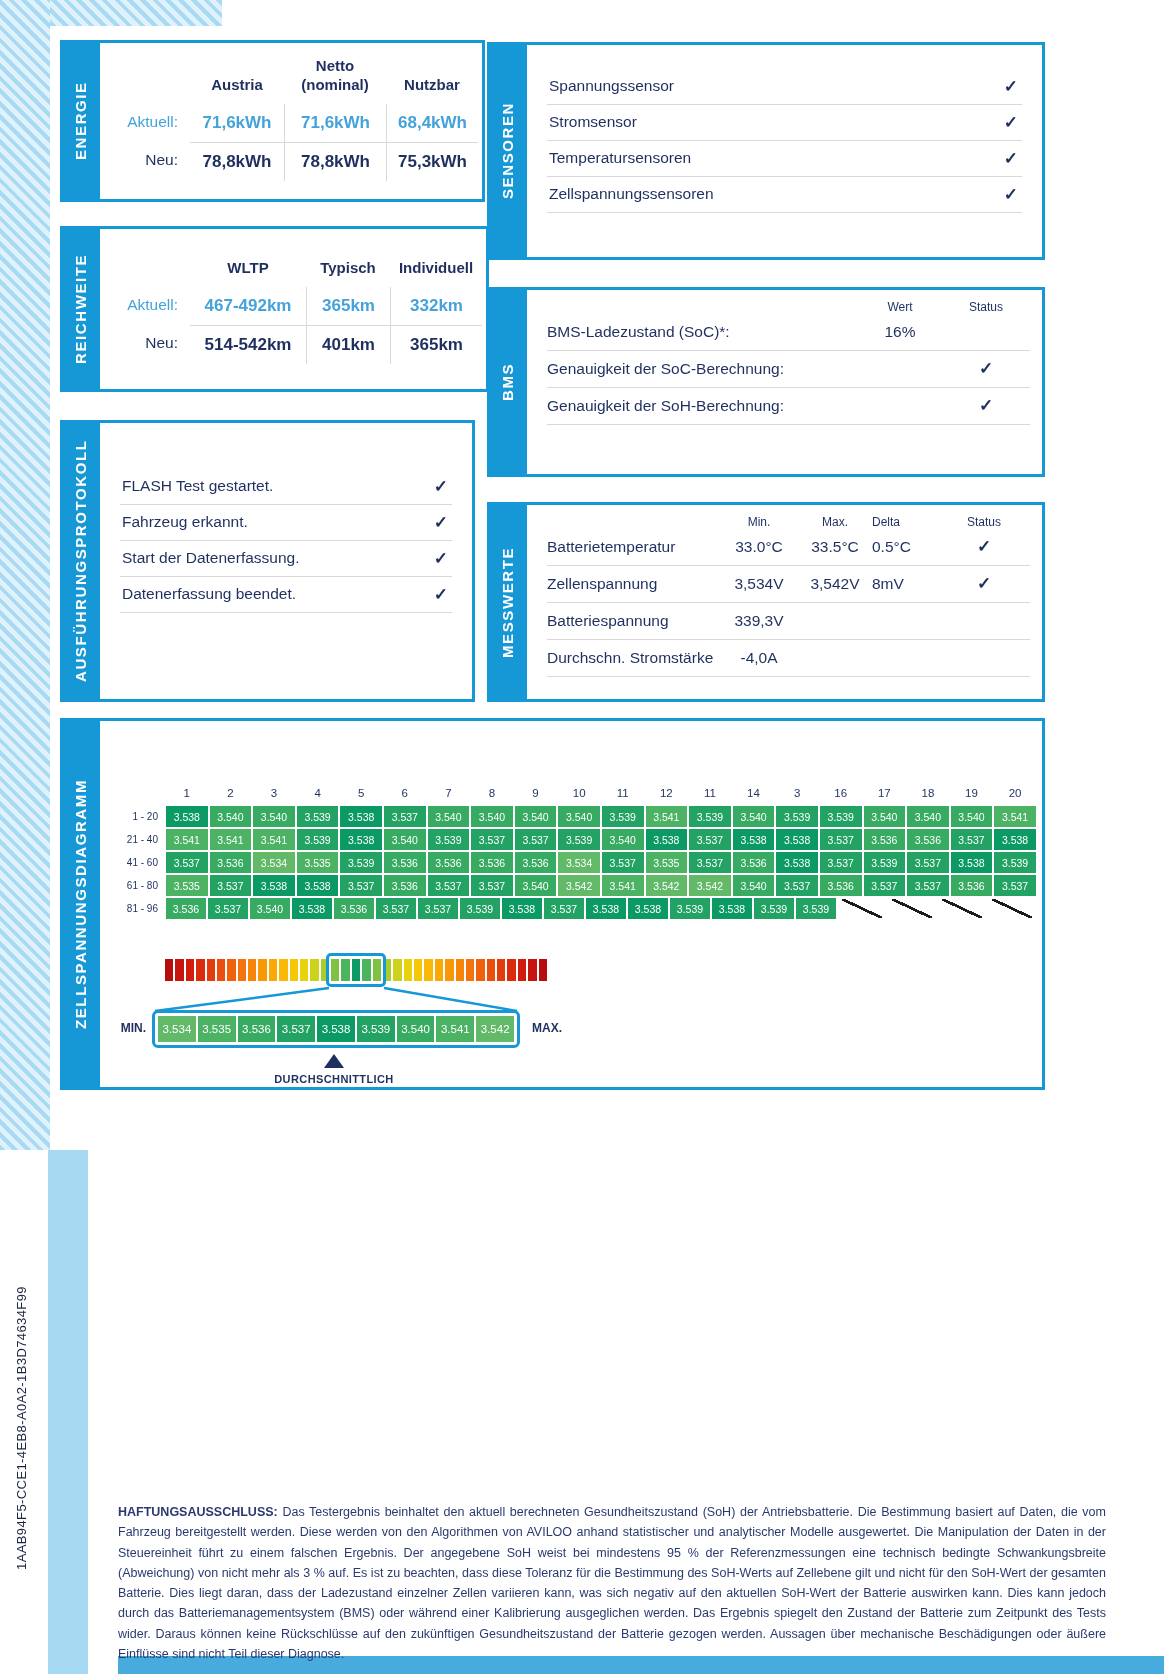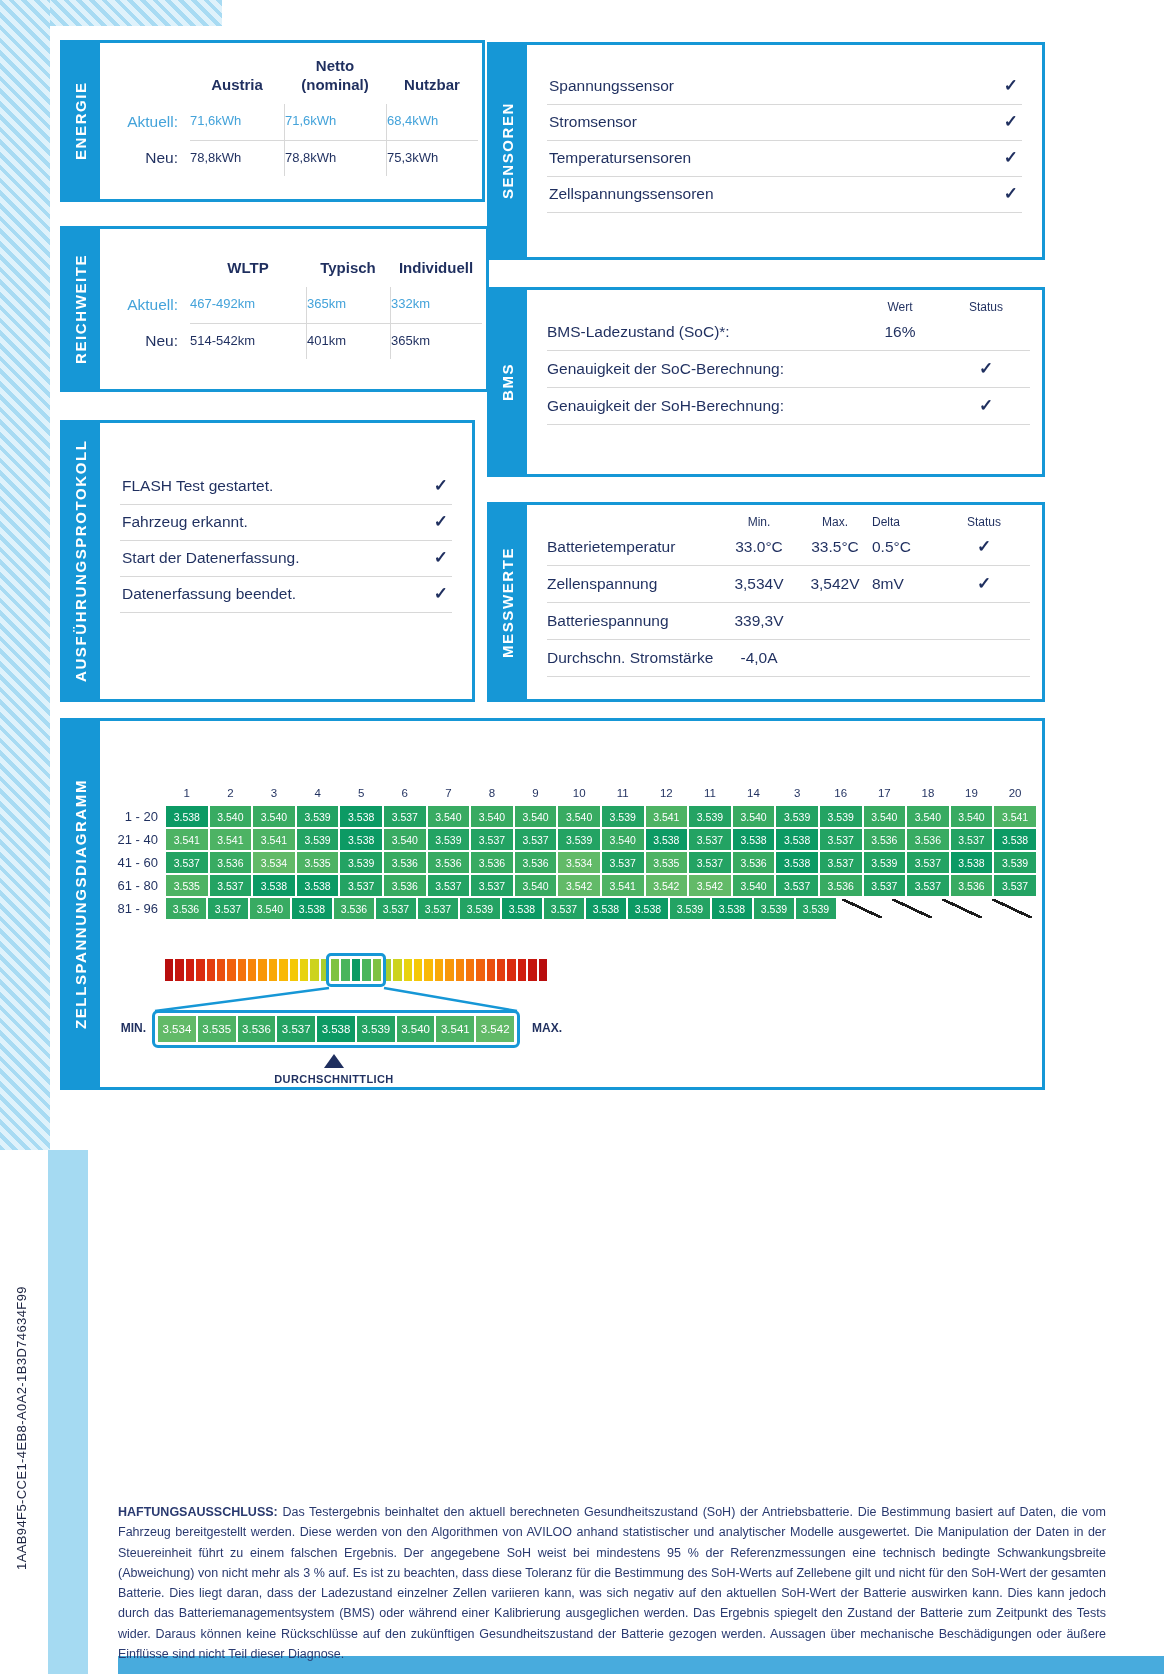--- a/index.html
+++ b/index.html
@@ -36,29 +36,29 @@
   #p-mess   { left:487px; top:502px; width:558px; height:200px; }
   #p-zell   { left:60px; top:718px; width:985px; height:372px; }
 
   
   .vt{ display:grid; margin:10px 4px 0 8px; color:var(--navy); }
   .vt-e{ grid-template-columns:82px 94px 102px 92px; }
   .vt-r{ grid-template-columns:82px 116px 84px 92px; }
   .vt .h{ font-weight:bold; font-size:15px; text-align:center; display:flex; align-items:flex-end;
     justify-content:center; padding:4px 0 9px; line-height:1.25; min-height:48px; white-space:pre-line; }
   .vt .lab{ text-align:right; padding:9px 12px 9px 0; font-size:15.5px; }
-  .vt .val{ padding:9px 0; font-size:13px; }
+  .vt .val{ text-align:center; padding:9px 0; font-size:17px;font-weight:bold; }
   .vt .vsep{ border-left:1px solid var(--sep); }
   .vt .hsep{ border-top:1px solid var(--sep); }
   .accent{ color:var(--lightblue); }
 
   
   .list{ margin:24px 20px 0 20px; }
   #p-proto .list{ margin-top:46px; }
-  .chk-row{ display:flex; justify-content:space-between;
+  .chk-row{ display:flex; align-items:center; justify-content:space-between;
     border-bottom:1px solid var(--sep); padding:8px 4px 9px 2px; font-size:15.5px; color:var(--navy); }
   .chk-row.head{ font-weight:bold; font-size:16px; }
   .check{ color:var(--navy); font-weight:bold; font-size:17px; line-height:1; }
 
   
   .cols-head{ display:flex; margin:10px 12px 0 20px; font-size:12px; color:var(--navy); }
   .cols-head .sp{ flex:1; }
   .crow{ display:flex; align-items:center; border-bottom:1px solid var(--sep);
     margin:0 12px 0 20px; padding:9px 0; font-size:15.5px; color:var(--navy); }
   .crow .lbl{ flex:1; }
@@ -66,21 +66,21 @@
   .cs{ width:88px; text-align:center; }
   .cmin{ width:78px; text-align:center; }
   .cmax{ width:74px; text-align:center; }
   .cdelta{ width:66px; text-align:left; }
   .cstat{ width:92px; text-align:center; }
 
   
   .grid-wrap{ position:absolute; left:10px; top:64px; }
   .grid-row{ display:flex; align-items:center; margin-bottom:2px; }
   .grid-row.head{ margin-bottom:6px; }
-  .grid-label{ width:48px; text-align:right; font-size:13px; color:var(--navy); margin-right:8px; flex:none; }
+  .grid-label{ width:48px; text-align:right; font-size:10px; color:var(--navy); margin-right:8px; flex:none; }
   .grid-cells{ display:flex; gap:2px; width:870px; }
   .gcell{ flex:1; height:21px; display:flex; align-items:center; justify-content:center;
     color:#fff; font-size:10.5px; }
   .grid-row.head .gcell{ color:var(--navy); background:none !important; height:15px; font-size:11.5px; }
   .gcell-empty{ background:transparent !important; padding:1px 4px; }
   .slash{ width:100%; height:100%;
     background:linear-gradient(to top right, transparent 46%, #1c1c1c 46%, #1c1c1c 54%, transparent 54%); }
 
   
   .colorbar{ position:absolute; left:65px; top:238px; width:382px; height:22px; display:flex; gap:2px; }

